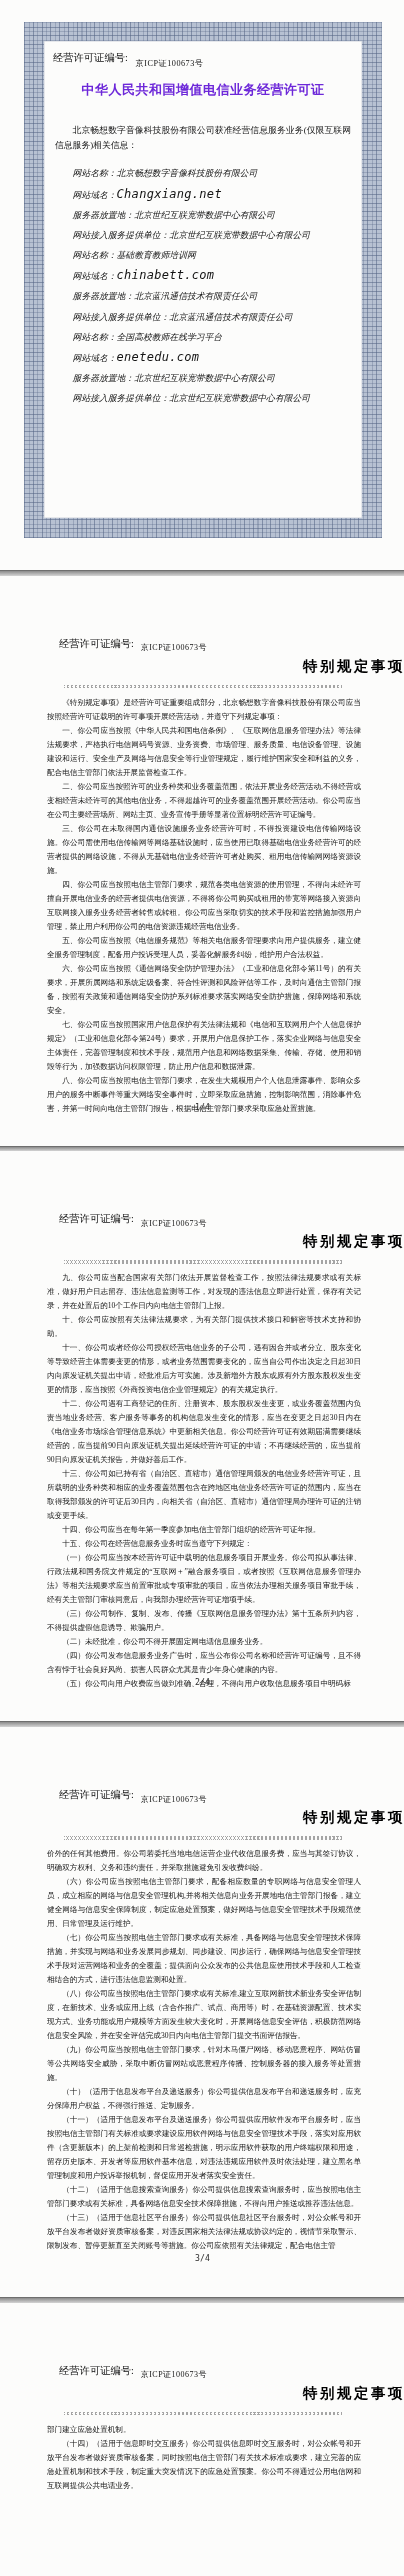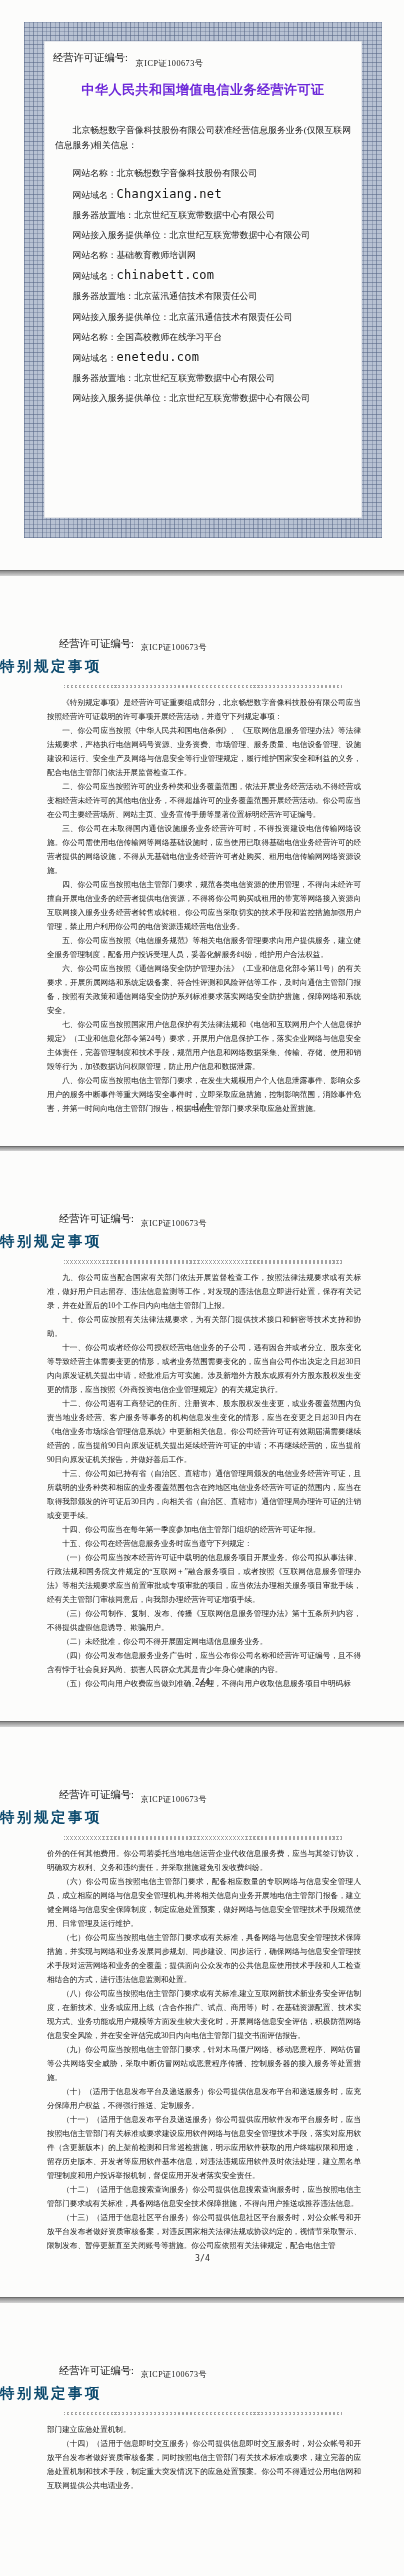--- a/index.html
+++ b/index.html
@@ -39,30 +39,30 @@
     background:#fcfcfb;
     box-sizing:border-box;
     padding:8.2px 9.3px;
     box-shadow:inset 0 0 0 0.5px rgba(120,135,160,.35);
   }
   .cert-no{margin:2.1px 0 0;font-size:10.3px;white-space:nowrap;}
   .cert-no .num{font-size:8.2px;margin-left:5.2px;position:relative;top:4.1px;letter-spacing:0.5px;}
   .cert-title{margin:15.5px 0 0;text-align:center;font-size:13px;font-weight:700;letter-spacing:0.5px;color:#6d28d9;}
   .cert-subtitle{margin:8.2px 0 0;text-align:center;font-size:12.4px;font-weight:700;letter-spacing:3.1px;color:#161616;}
   .cert-intro{margin:24px 2.1px 0;font-size:8.8px;line-height:15px;text-indent:2em;text-align:justify;}
-  .entries{margin:13.4px 2.1px 0;}
+  .entries{margin:13.4px 2.1px 0;font-style:italic;}
   .entry{margin:0 0 6.2px;font-size:8.8px;line-height:14px;text-indent:2em;text-align:justify;}
   .mono{font-family:"DejaVu Sans Mono","Liberation Mono",monospace;font-size:12px;letter-spacing:0.3px;}
 
   
   .prov-head{position:absolute;left:59px;top:61px;font-size:10.3px;white-space:nowrap;}
   .prov-head .num{font-size:8px;margin-left:4.1px;position:relative;top:3.6px;letter-spacing:0.5px;}
   .prov-title{
     position:absolute;top:81px;left:0;right:0;
-    text-align:left;font-size:14.4px;font-weight:700;letter-spacing:2.6px;color:#0c4a6e;
+    text-align:right;font-size:14.4px;font-weight:700;letter-spacing:2.6px;color:#000000;
   }
   .zigzag{
     position:absolute;top:109px;left:50%;transform:translateX(-50%);
     width:278px;height:3.6px;opacity:.85;
     background:
       repeating-linear-gradient(115deg,#979797 0 1px,transparent 1px 3.6px),
       repeating-linear-gradient(65deg,#979797 0 1px,transparent 1px 3.6px);
   }
   .prov-body{position:absolute;left:47px;right:44px;top:120px;}
   .prov-body p{margin:0;font-size:7.6px;line-height:14px;text-align:justify;text-indent:2em;color:#141414;}

